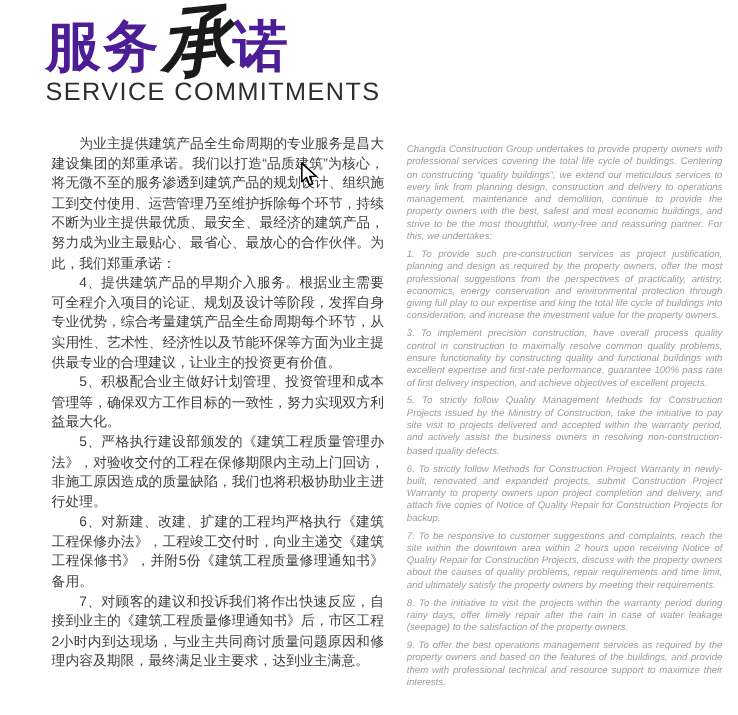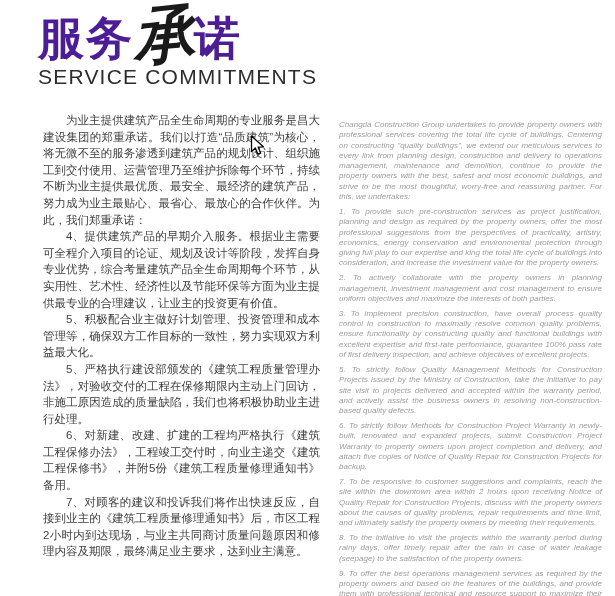--- a/index.html
+++ b/index.html
@@ -85,21 +85,20 @@
       <p>4、提供建筑产品的早期介入服务。根据业主需要可全程介入项目的论证、规划及设计等阶段，发挥自身专业优势，综合考量建筑产品全生命周期每个环节，从实用性、艺术性、经济性以及节能环保等方面为业主提供最专业的合理建议，让业主的投资更有价值。</p>
       <p>5、积极配合业主做好计划管理、投资管理和成本管理等，确保双方工作目标的一致性，努力实现双方利益最大化。</p>
       <p>5、严格执行建设部颁发的《建筑工程质量管理办法》，对验收交付的工程在保修期限内主动上门回访，非施工原因造成的质量缺陷，我们也将积极协助业主进行处理。</p>
       <p>6、对新建、改建、扩建的工程均严格执行《建筑工程保修办法》，工程竣工交付时，向业主递交《建筑工程保修书》，并附5份《建筑工程质量修理通知书》备用。</p>
       <p>7、对顾客的建议和投诉我们将作出快速反应，自接到业主的《建筑工程质量修理通知书》后，市区工程2小时内到达现场，与业主共同商讨质量问题原因和修理内容及期限，最终满足业主要求，达到业主满意。</p>
     </div>
 
   <div class="col col-en">
       <p>Changda Construction Group undertakes to provide property owners with professional services covering the total life cycle of buildings. Centering on constructing "quality buildings", we extend our meticulous services to every link from planning design, construction and delivery to operations management, maintenance and demolition, continue to provide the property owners with the best, safest and most economic buildings, and strive to be the most thoughtful, worry-free and reassuring partner. For this, we undertakes:</p>
       <p>1. To provide such pre-construction services as project justification, planning and design as required by the property owners, offer the most professional suggestions from the perspectives of practicality, artistry, economics, energy conservation and environmental protection through giving full play to our expertise and king the total life cycle of buildings into consideration, and increase the investment value for the property owners.</p>
-      <p>2. To actively collaborate with the property owners in planning management, investment management and cost management to ensure uniform objectives and maximize the interests of both parties.</p>
       <p>3. To implement precision construction, have overall process quality control in construction to maximally resolve common quality problems, ensure functionality by constructing quality and functional buildings with excellent expertise and first-rate performance, guarantee 100% pass rate of first delivery inspection, and achieve objectives of excellent projects.</p>
       <p>5. To strictly follow Quality Management Methods for Construction Projects issued by the Ministry of Construction, take the initiative to pay site visit to projects delivered and accepted within the warranty period, and actively assist the business owners in resolving non-construction-based quality defects.</p>
       <p>6. To strictly follow Methods for Construction Project Warranty in newly-built, renovated and expanded projects, submit Construction Project Warranty to property owners upon project completion and delivery, and attach five copies of Notice of Quality Repair for Construction Projects for backup.</p>
       <p>7. To be responsive to customer suggestions and complaints, reach the site within the downtown area within 2 hours upon receiving Notice of Quality Repair for Construction Projects, discuss with the property owners about the causes of quality problems, repair requirements and time limit, and ultimately satisfy the property owners by meeting their requirements.</p>
       <p>8. To the initiative to visit the projects within the warranty period during rainy days, offer timely repair after the rain in case of water leakage (seepage) to the satisfaction of the property owners.</p>
       <p>9. To offer the best operations management services as required by the property owners and based on the features of the buildings, and provide them with professional technical and resource support to maximize their interests.</p>
     </div>
 
   <svg class="cursor" viewBox="0 0 15 21">
     <path d="M1.5 1 L1.5 16.5 L5.4 12.9 L7.9 19.2 L10.6 18.1 L8.1 12.1 L13.4 11.8 Z" fill="#ffffff" stroke="#000000" stroke-width="1.3" stroke-linejoin="round"></path>

